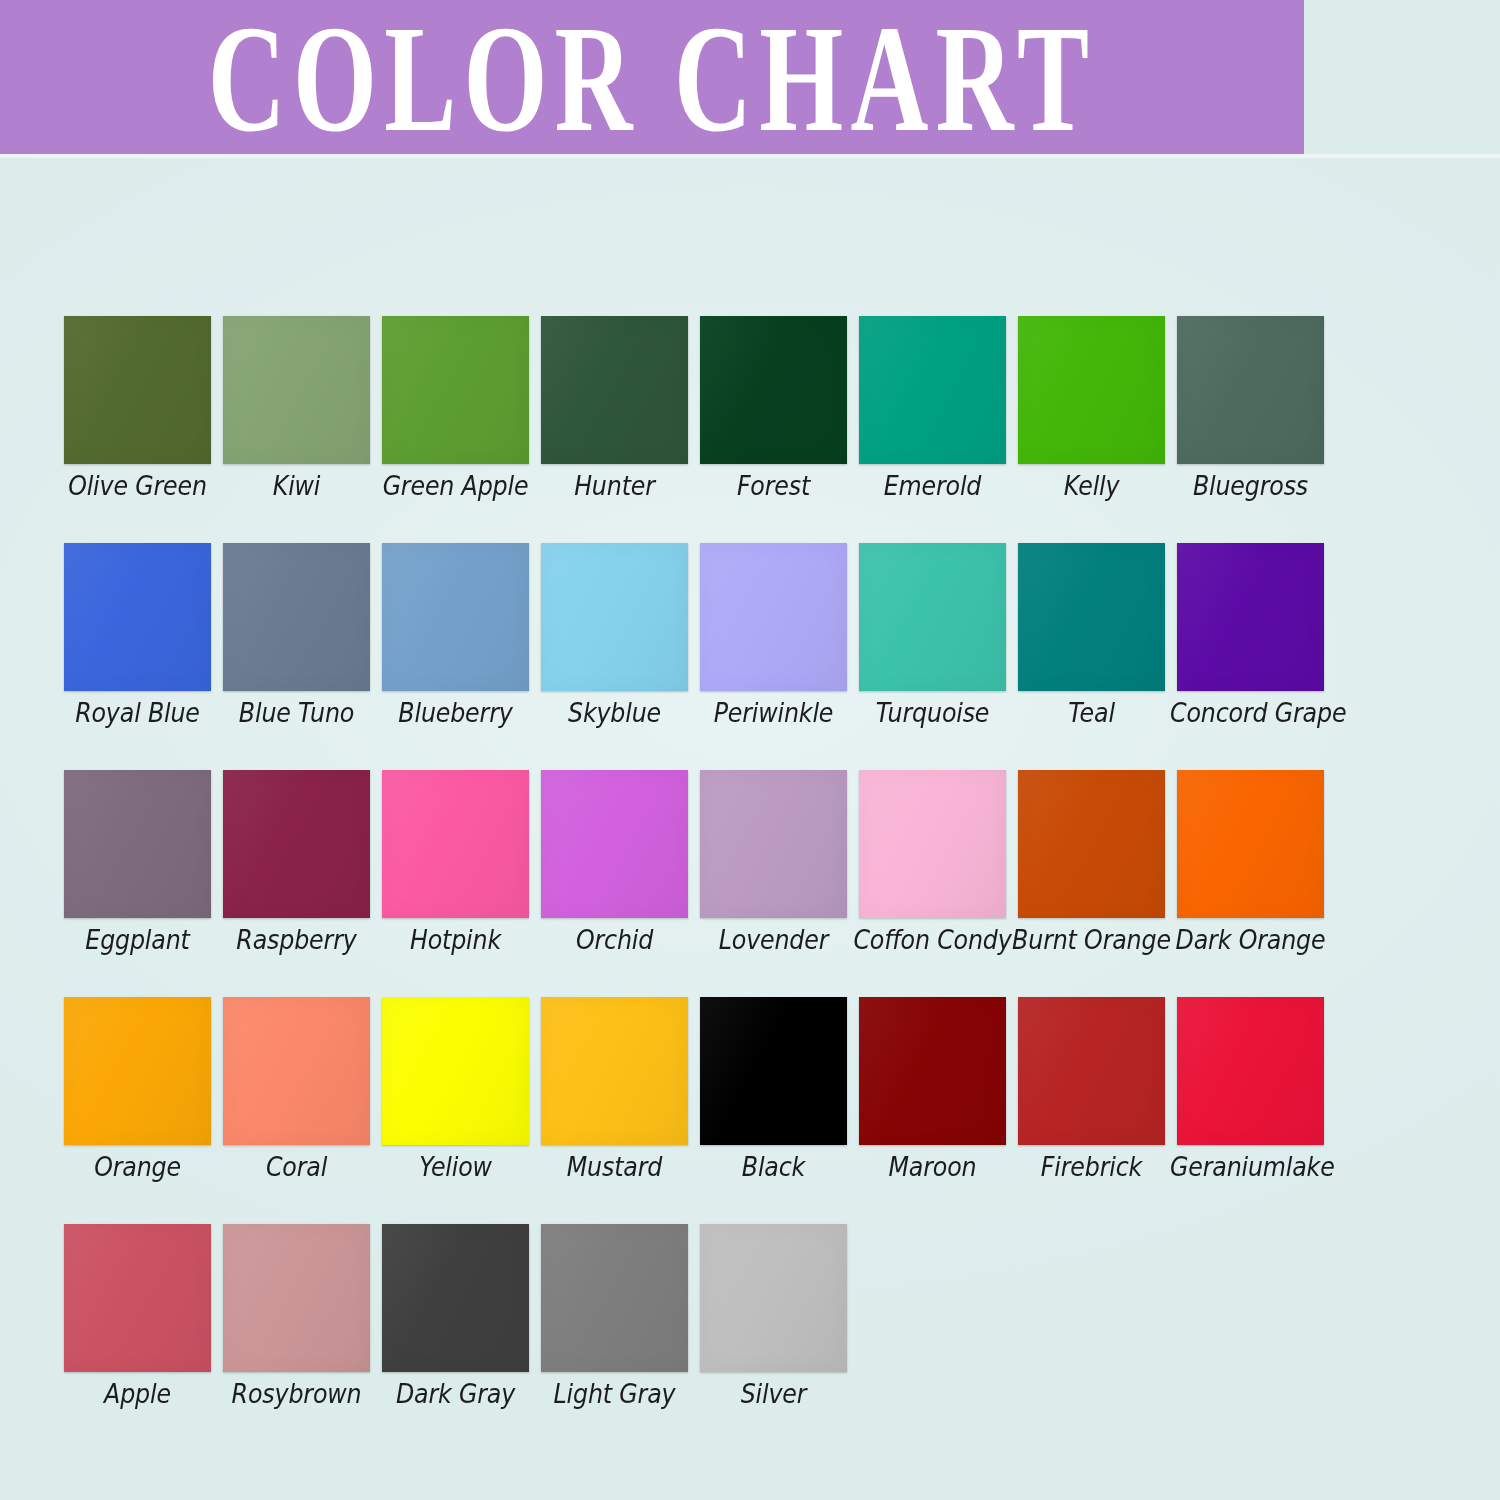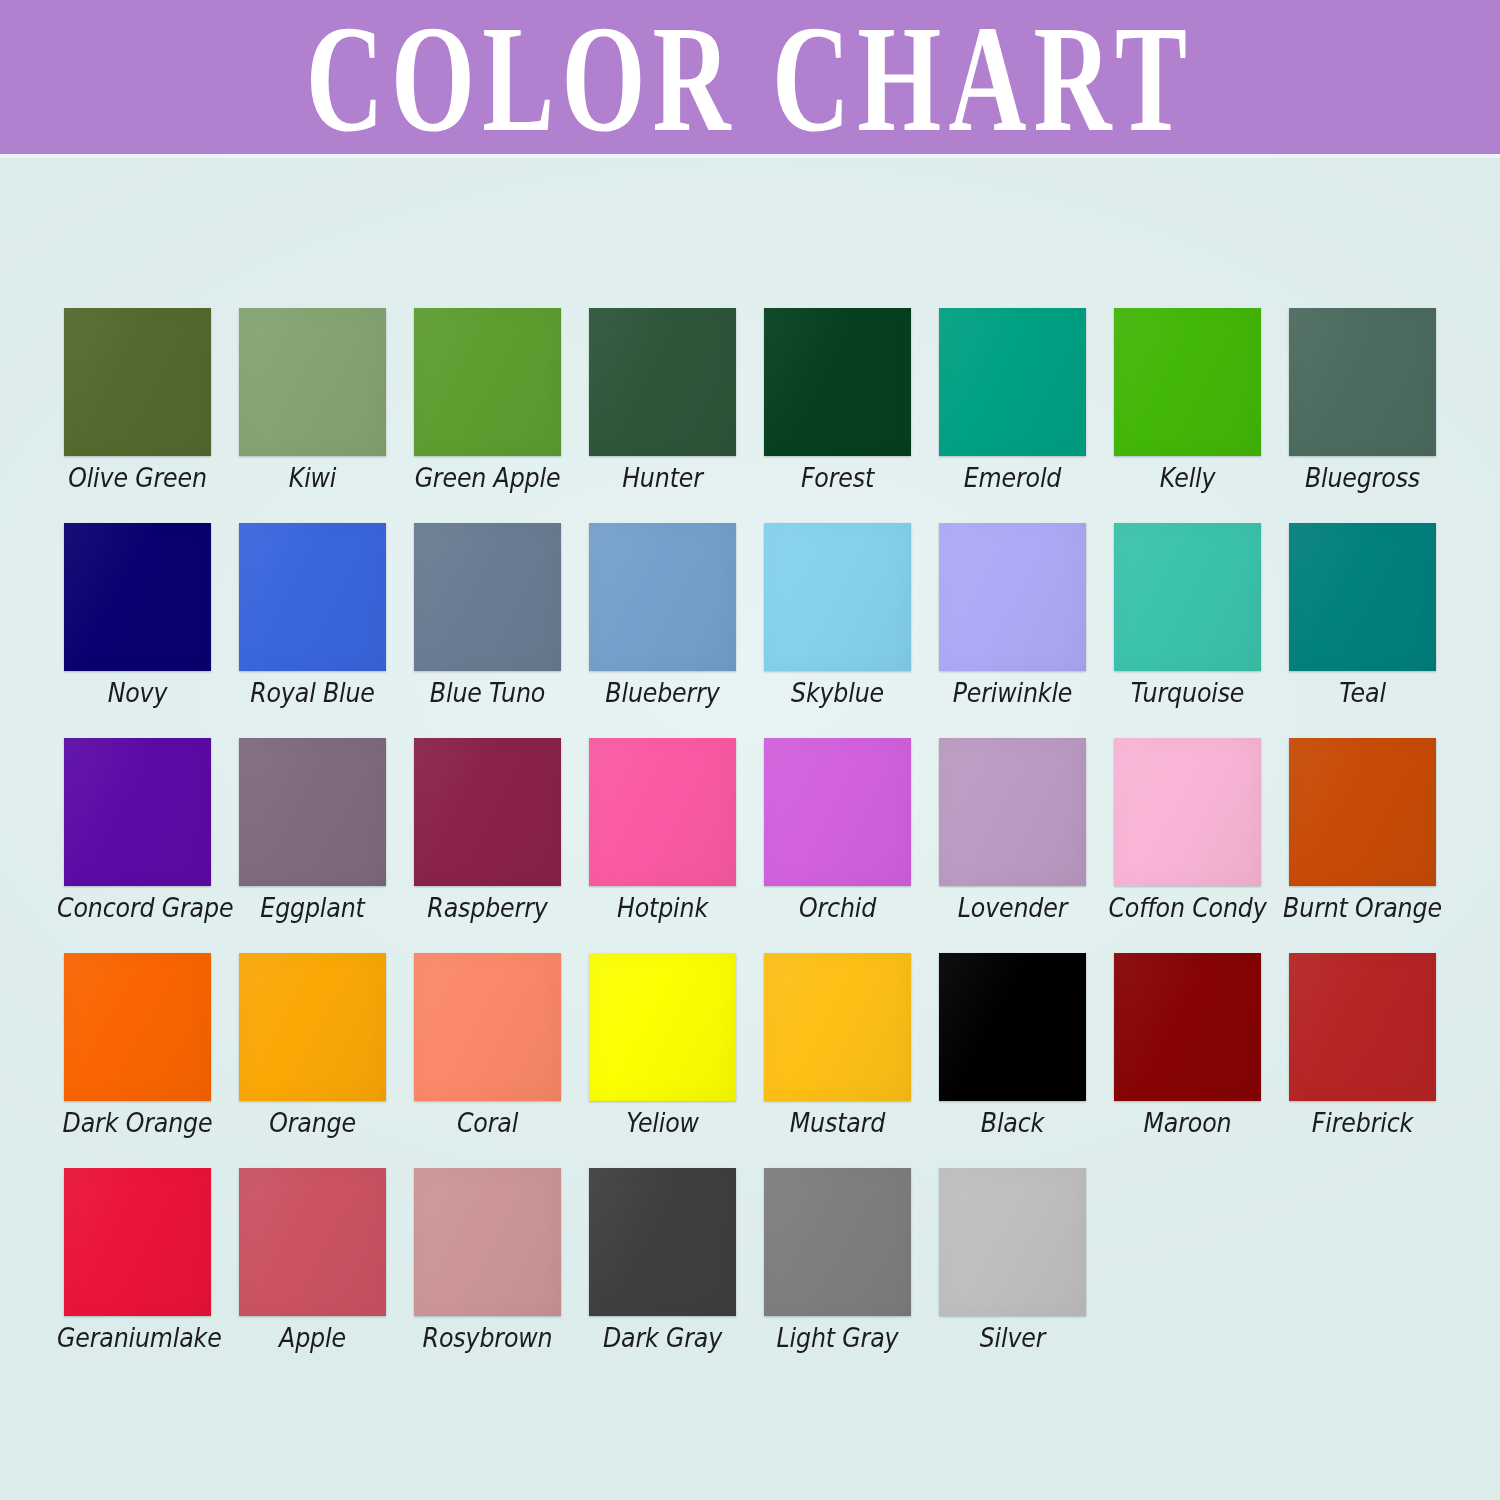--- a/index.html
+++ b/index.html
@@ -21,21 +21,21 @@
     background:
       radial-gradient(ellipse 1100px 700px at 50% 45%, #e8f4f3 0%, #e0eeee 60%, #dceceb 100%);
     box-sizing: border-box;
   }
 
   
   #header-banner {
     position: absolute;
     top: 0;
     left: 0;
-    width: 1500px;
+    width: 1304px;
     height: 154px;
     background: #b180ce;
     overflow: hidden;
   }
   #chart-title {
     position: absolute;
     left: 0;
     right: 0;
     top: 2px;
     text-align: center;
@@ -56,27 +56,28 @@
     top: 154px;
     width: 1500px;
     height: 4px;
     background: #edf4f6;
   }
 
   
   #swatch-grid {
     position: absolute;
     left: 64px;
-    top: 308px;
+    top: 316px;
     width: 1376px;
     display: grid;
     grid-template-columns: repeat(8, 147px);
     grid-auto-rows: auto;
     column-gap: 28px;
     row-gap: 0px;
+    gap: 12px;
   }
   .swatch-cell {
     width: 147px;
     height: 215px;
     position: relative;
   }
   .swatch-chip {
     width: 147px;
     height: 148px;
     display: block;
@@ -147,24 +148,20 @@
       </div>
       <div class="swatch-cell">
         <div class="swatch-chip" style="background: rgb(67, 183, 8);"></div>
         <div class="swatch-label">Kelly</div>
       </div>
       <div class="swatch-cell">
         <div class="swatch-chip" style="background: rgb(77, 107, 95);"></div>
         <div class="swatch-label">Bluegross</div>
       </div>
       <div class="swatch-cell">
-        <div class="swatch-chip" style="background: rgb(10, 0, 113);"></div>
-        <div class="swatch-label">Novy</div>
-      </div>
-      <div class="swatch-cell">
         <div class="swatch-chip" style="background: rgb(58, 102, 221);"></div>
         <div class="swatch-label">Royal Blue</div>
       </div>
       <div class="swatch-cell">
         <div class="swatch-chip" style="background: rgb(106, 124, 146);"></div>
         <div class="swatch-label">Blue Tuno</div>
       </div>
       <div class="swatch-cell">
         <div class="swatch-chip" style="background: rgb(116, 161, 203);"></div>
         <div class="swatch-label">Blueberry</div>

